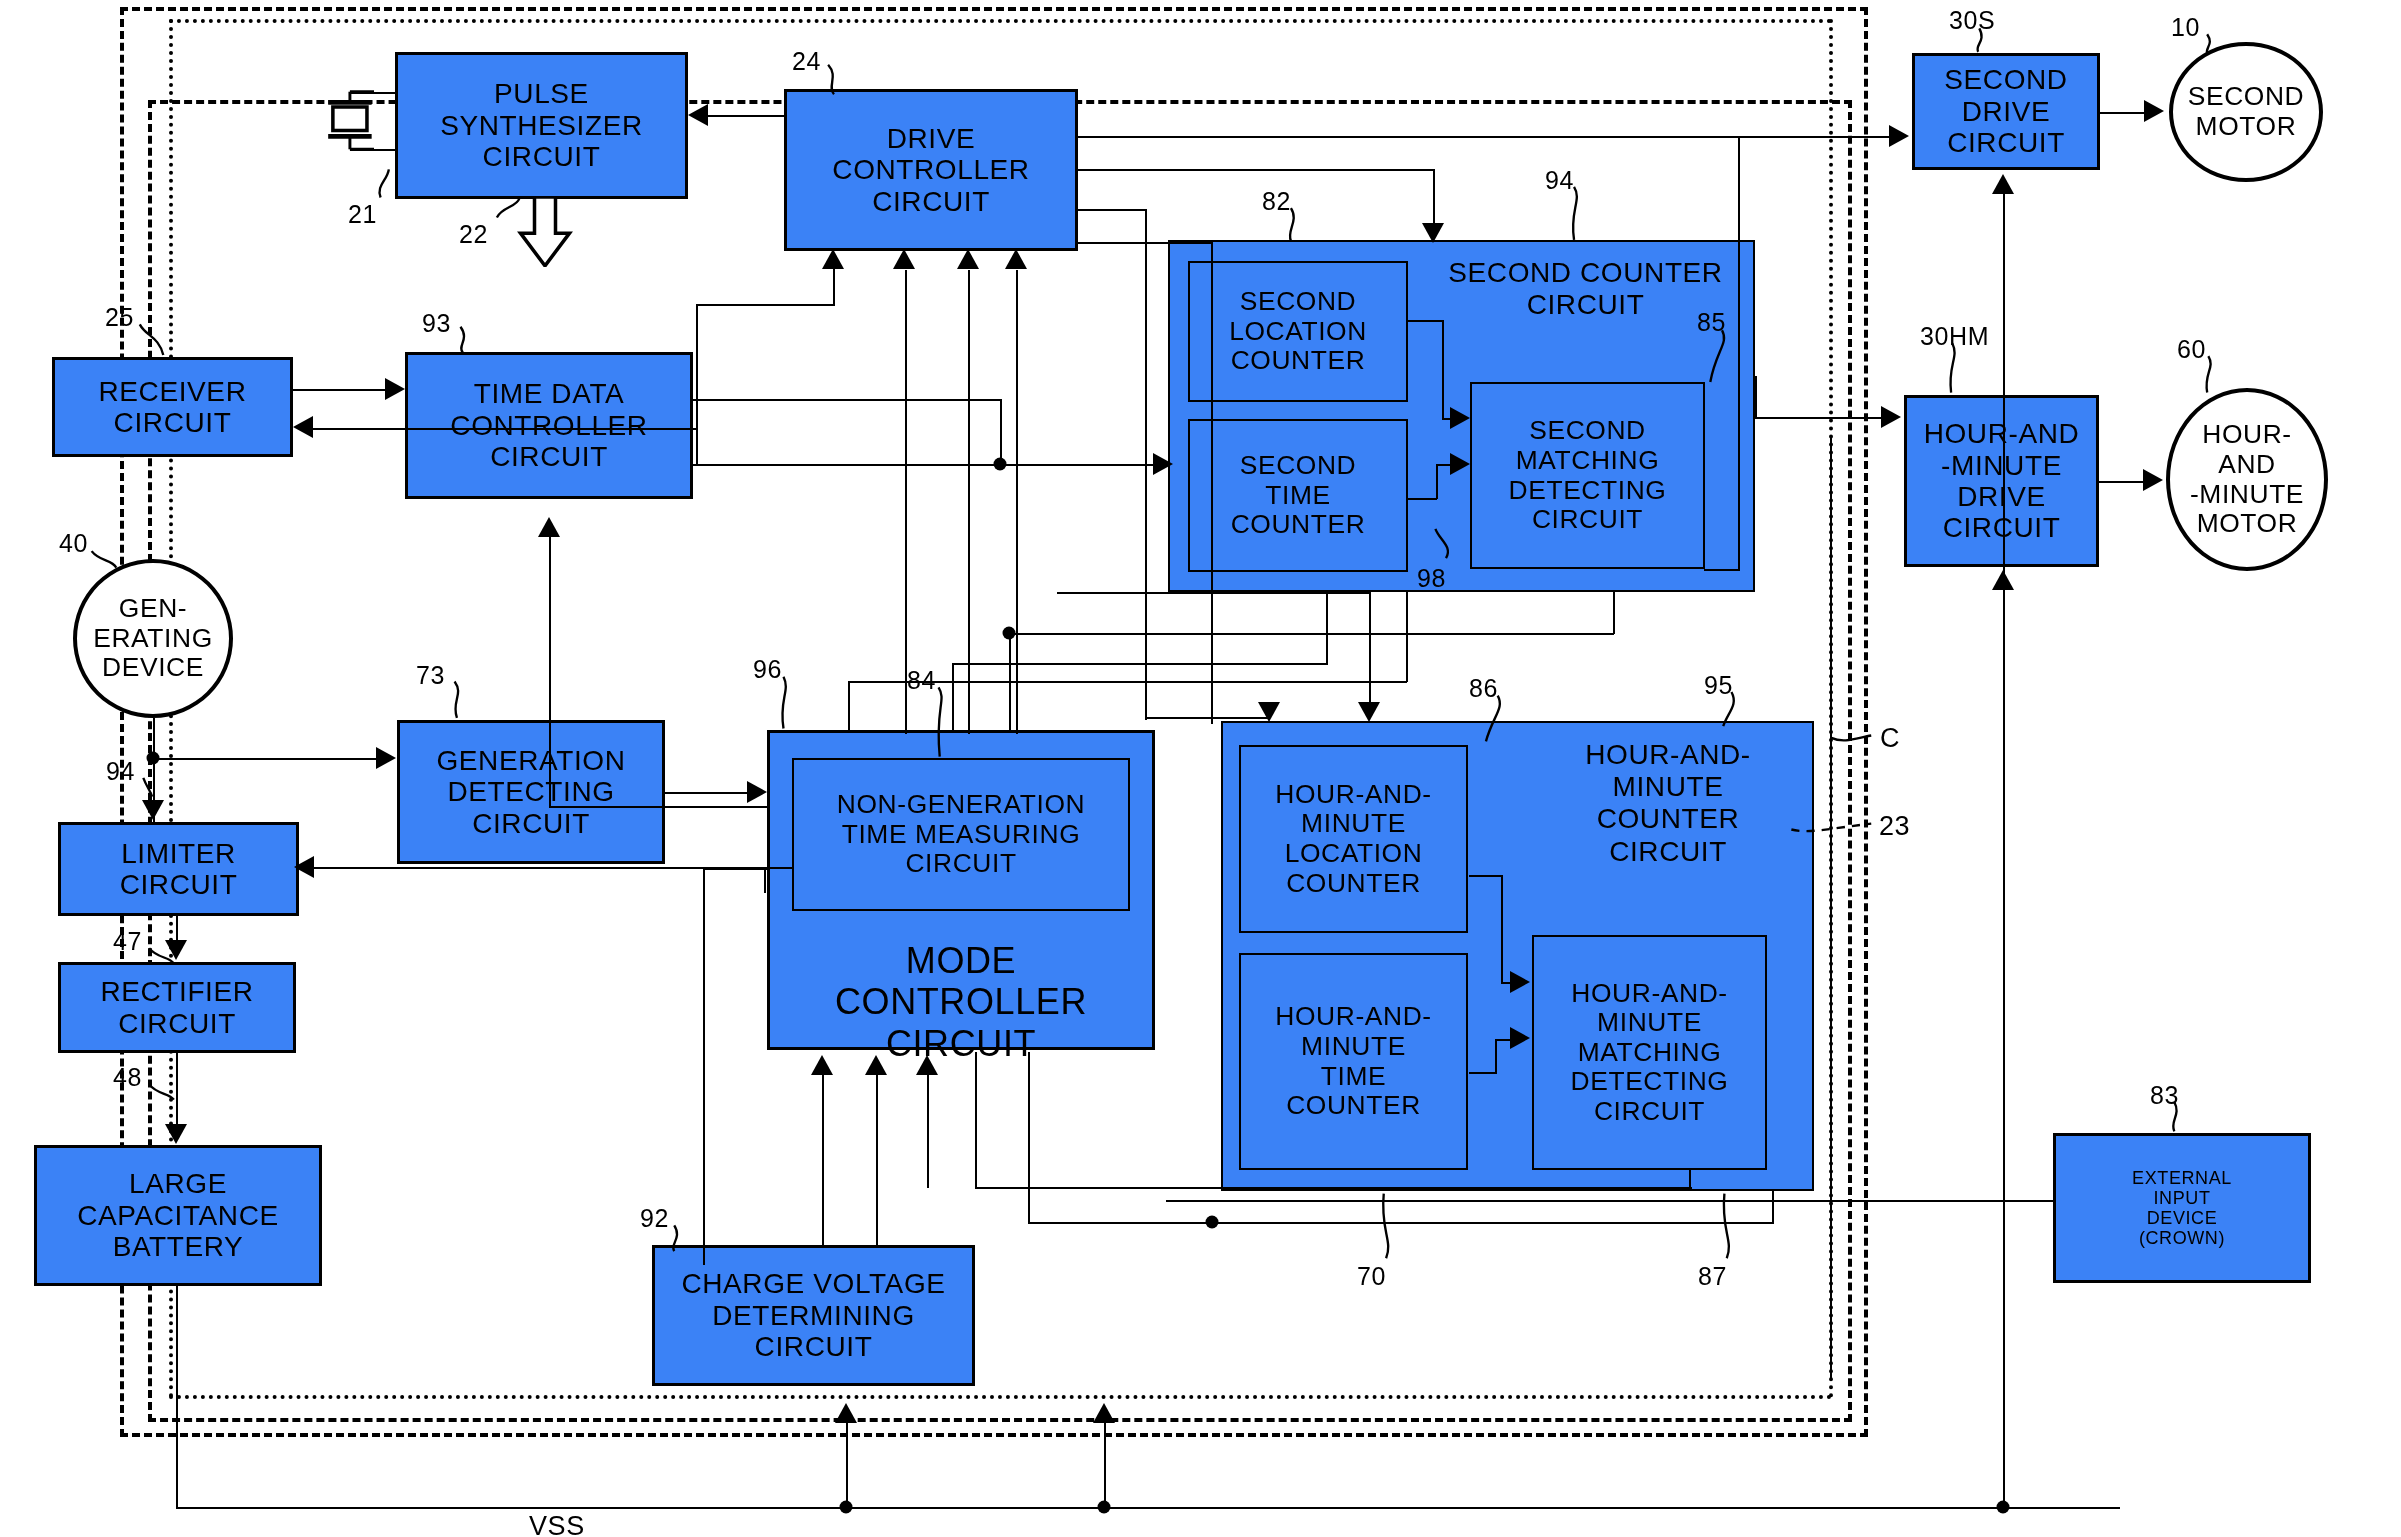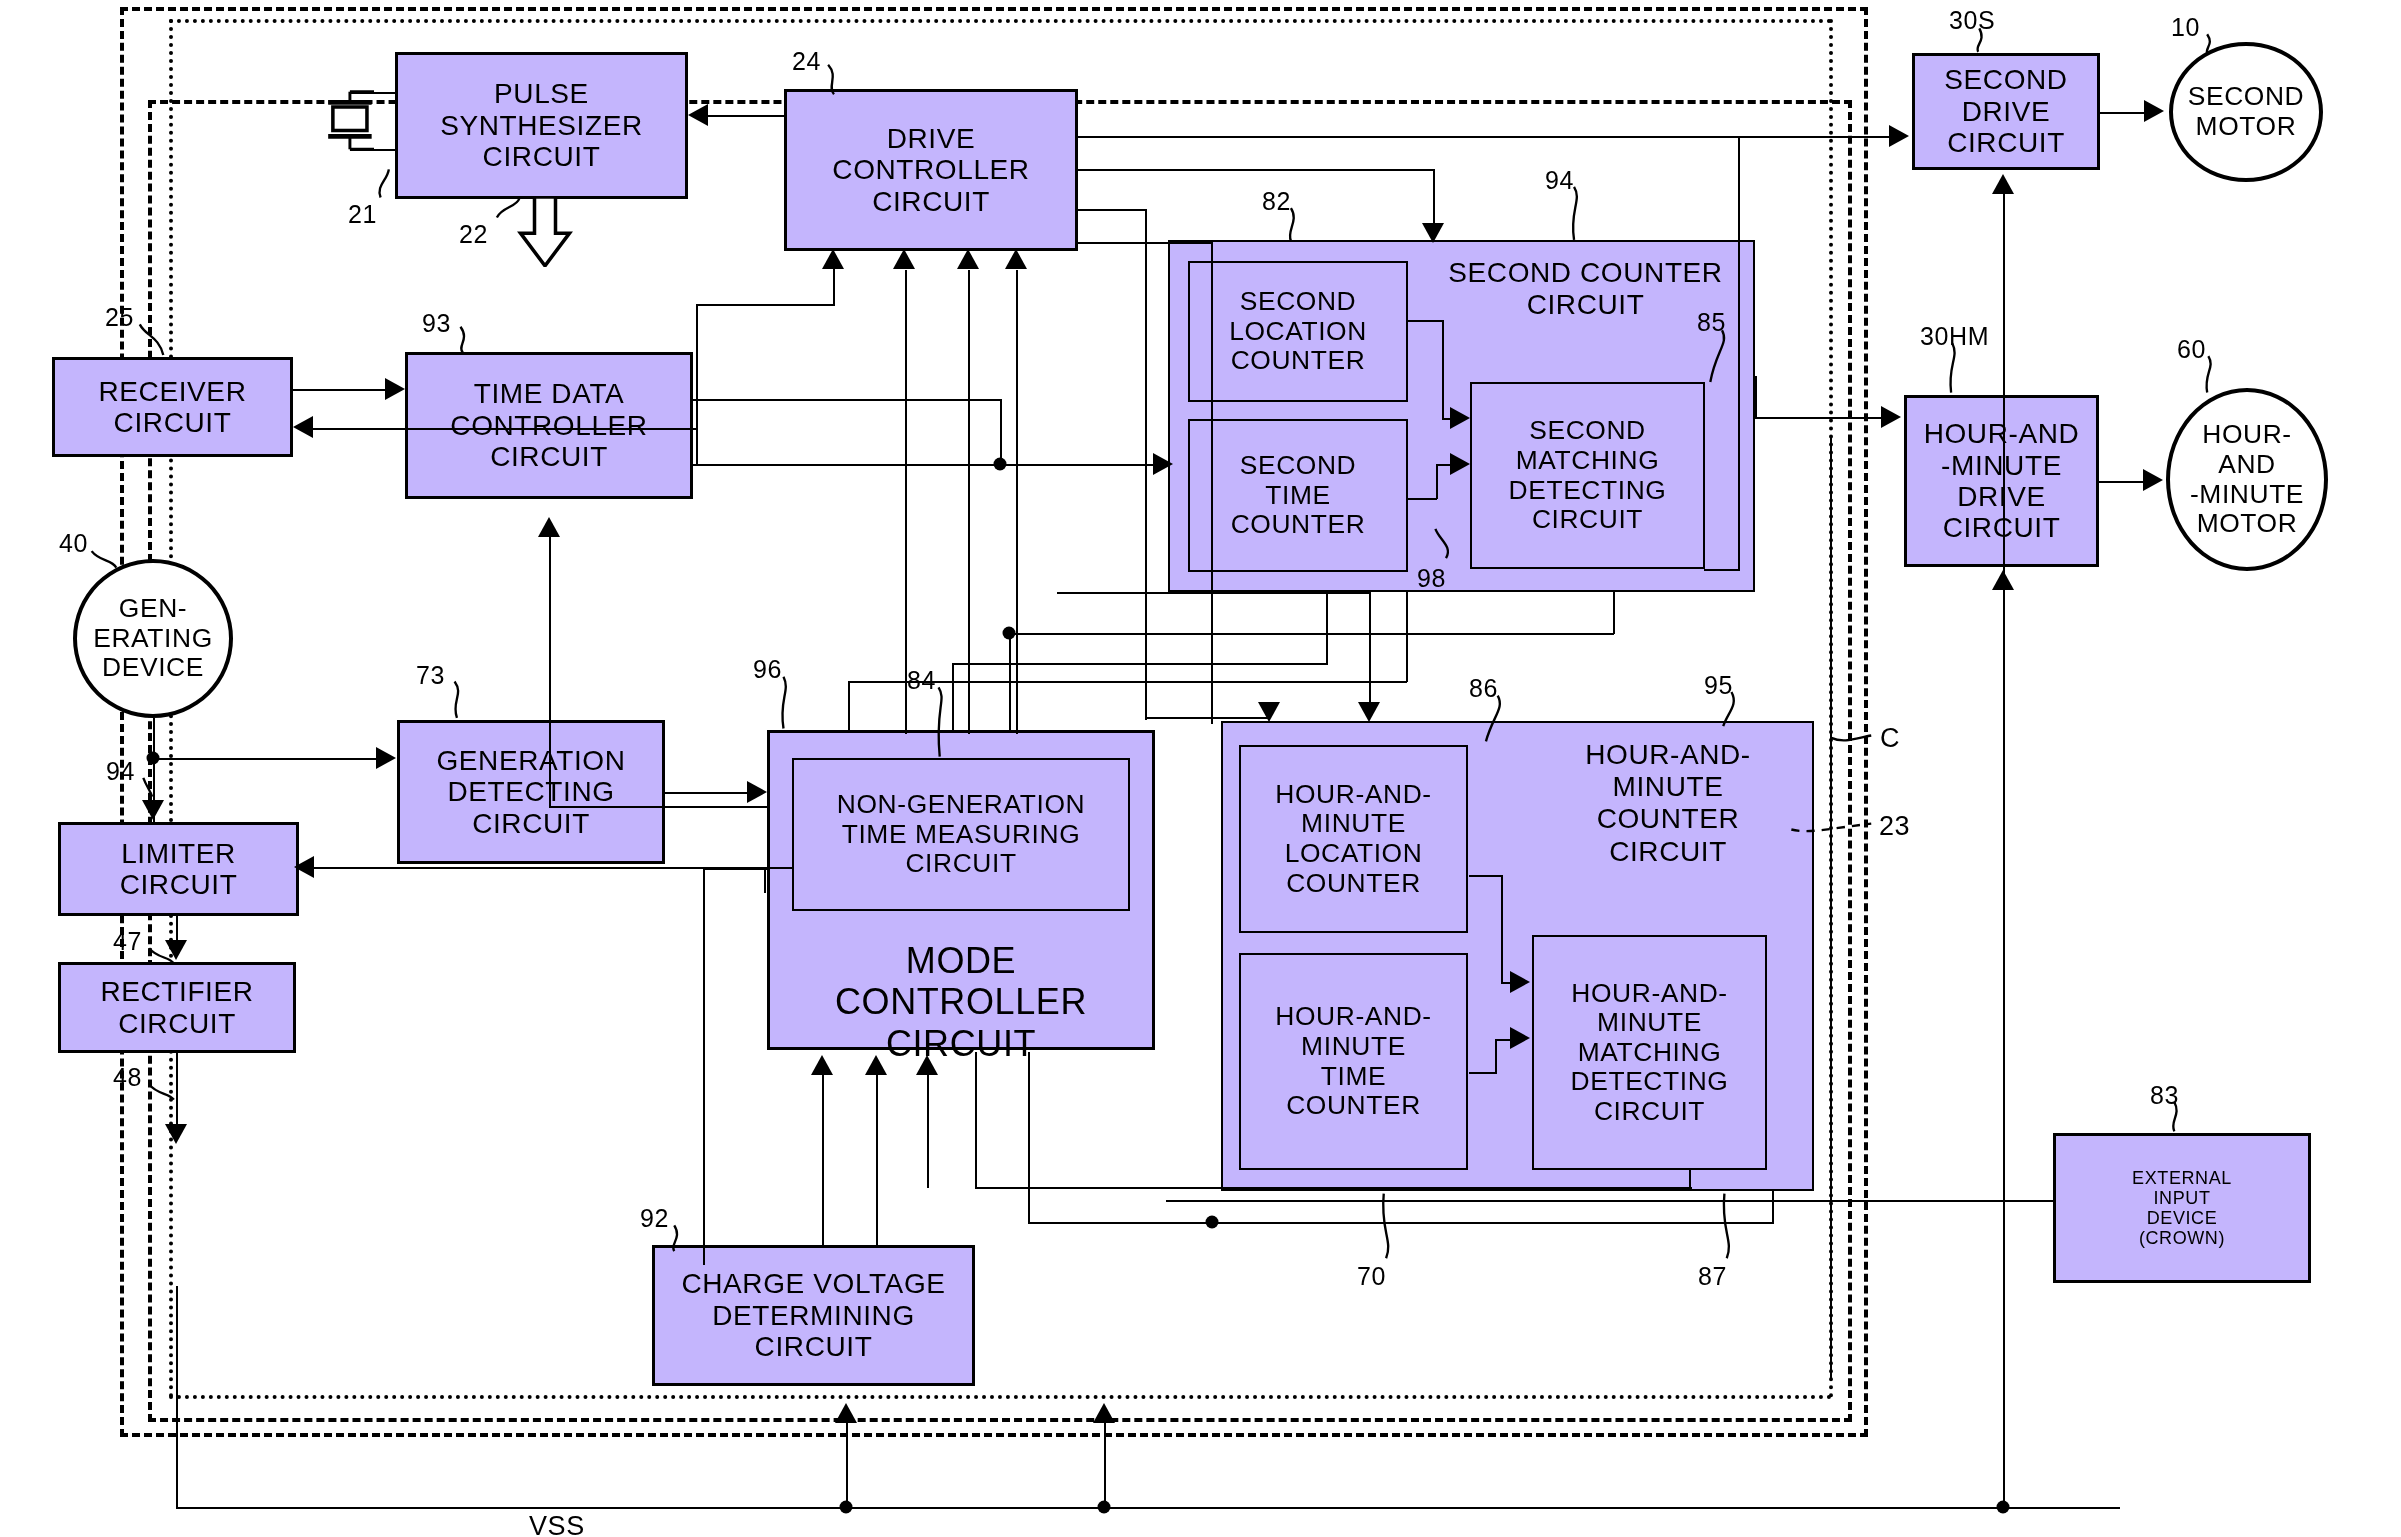--- a/index.html
+++ b/index.html
@@ -1,20 +1,20 @@
 <!DOCTYPE html>
 <html style="font-size:9.4px"><head>
 <meta charset="utf-8">
 <style>
   html,body{margin:0;padding:0;background:#fff;}
   #root{position:relative;width:2401px;height:1538px;background:#fff;
         font-family:"Liberation Sans","DejaVu Sans",sans-serif;color:#000;
         overflow:hidden;}
   
-  .blk{position:absolute;border:3.5px solid #000;background:#c4b5fd;
+  .blk{position:absolute;border:3.5px solid #000;background:#3b82f6;
        display:flex;align-items:center;justify-content:center;text-align:center;
        font-weight:400;letter-spacing:0.6px;line-height:1.12;box-sizing:border-box;
        white-space:pre-line;}
   .blk.thin{border-width:2.9px;}
   .blk.inner{border-width:2.9px;}
   .ell{position:absolute;border:4.7px solid #000;border-radius:50%;background:#fff;
        display:flex;align-items:center;justify-content:center;text-align:center;
        line-height:1.12;box-sizing:border-box;white-space:pre-line;letter-spacing:0.6px;}
   
   .frame{position:absolute;box-sizing:border-box;background:transparent;}
@@ -148,20 +148,23 @@
 CIRCUIT</div>
 
   <div class="ell" style="left:73px;top:559px;width:160px;height:159px;font-size:26.4px;">GEN-
 ERATING
 DEVICE</div>
 
   <div class="blk" style="left:58px;top:822px;width:241px;height:94px;font-size:28px;">LIMITER
 CIRCUIT</div>
   <div class="blk" style="left:58px;top:962px;width:238px;height:91px;font-size:28px;">RECTIFIER
 CIRCUIT</div>
+  <div class="blk" style="left:34px;top:1145px;width:288px;height:141px;font-size:28px;">LARGE
+CAPACITANCE
+BATTERY</div>
 
   <div class="blk" style="left:397px;top:720px;width:268px;height:144px;font-size:28px;">GENERATION
 DETECTING
 CIRCUIT</div>
 
   <div class="blk" style="left:767px;top:730px;width:388px;height:320px;"></div>
   <div class="blk inner" style="left:792px;top:758px;width:338px;height:153px;font-size:26.4px;">NON-GENERATION
 TIME MEASURING
 CIRCUIT</div>
   <div class="lab" style="left:785px;top:940px;width:352px;text-align:center;font-size:36px;line-height:1.15;white-space:pre-line;">MODE CONTROLLER

